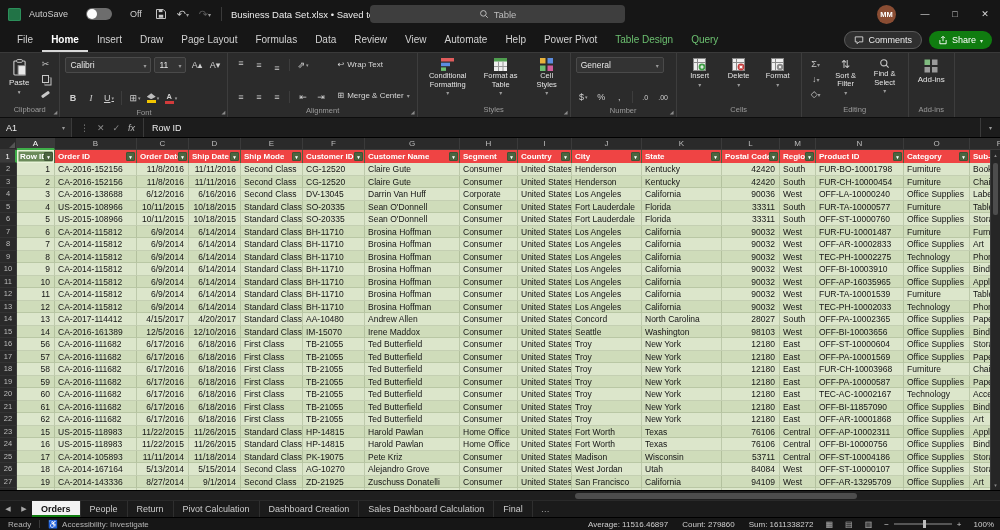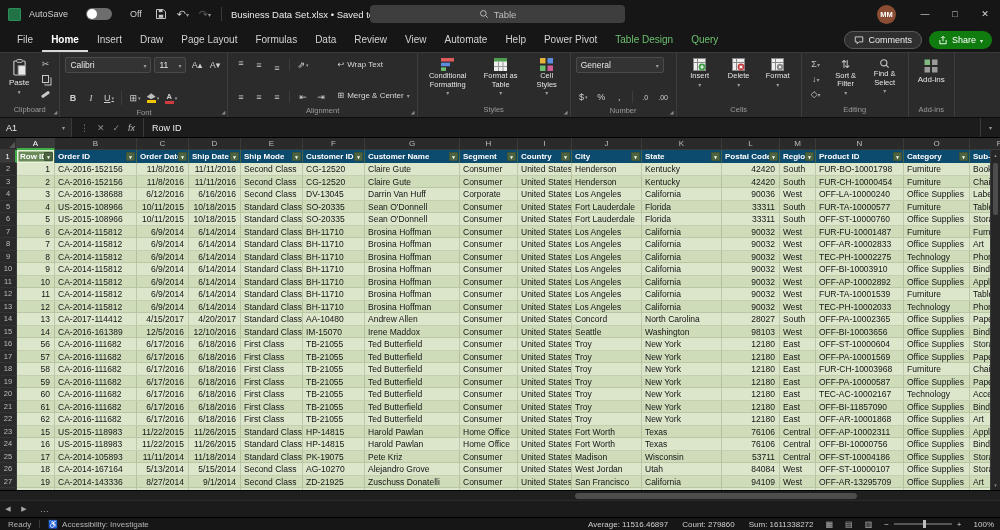--- a/index.html
+++ b/index.html
@@ -76,21 +76,21 @@
   .corner { width:17px; flex:0 0 17px; background:#2a2a2a; border-right:1px solid #3a3a3a; border-bottom:1px solid #3a3a3a; position:relative; }
   .corner:after { content:""; position:absolute; right:1px; bottom:1px; border-left:6px solid transparent; border-bottom:6px solid #555; }
   .colL { height:12px; line-height:12px; text-align:center; font-size:8px; color:#bdbdbd; border-right:1px solid #3a3a3a; border-bottom:1px solid #3a3a3a; background:#2a2a2a; flex:0 0 auto; }
   .colL.sel { background:#3a3a3a; color:#fff; border-bottom:2px solid #3fae49; }
   .gbody { position:absolute; left:0; right:10px; top:12px; bottom:0; overflow:hidden; background:#d6e0c4; }
   .grow { display:flex; height:12.5px; }
   .grow.ghead { height:13px; }
   .gutter { width:17px; flex:0 0 17px; background:#2a2a2a; color:#bdbdbd; font-size:7.5px; text-align:center; line-height:12.5px; border-right:1px solid #3a3a3a; border-bottom:1px solid #333; }
   .ghead .gutter { line-height:13px; }
   .gutter.sel { background:#3a3a3a; color:#fff; border-right:2px solid #3fae49; }
-  .hcell { background:#0c4a6e; color:#fff; font-size:8px; font-weight:bold; display:flex; align-items:center; padding:0 2px 0 3px; position:relative; overflow:hidden; white-space:nowrap; border-right:1px solid #4b6340; flex:0 0 auto; }
+  .hcell { background:#ef4444; color:#fff; font-size:8px; font-weight:bold; display:flex; align-items:center; padding:0 2px 0 3px; position:relative; overflow:hidden; white-space:nowrap; border-right:1px solid #4b6340; flex:0 0 auto; }
   .hcell .htxt { overflow:hidden; }
   .hcell .filter { position:absolute; right:1px; top:2px; width:9px; height:9px; background:#4c6540; border:1px solid #3e5434; border-radius:1px; font-size:5px; color:#fff; display:flex; align-items:center; justify-content:center; }
   .hcell.active-cell { background:#6b8a5a; box-shadow:inset 0 0 0 1.5px #e8f3d8; }
   .cell { font-size:8.5px; color:#141414; line-height:12.5px; padding:0 3px; white-space:nowrap; overflow:hidden; border-right:1px solid rgba(70,90,50,.20); border-bottom:1px solid rgba(70,90,50,.16); flex:0 0 auto; }
   .cell.num { text-align:right; padding-right:4px; }
   .grow.even .cell { background:#dce6cb; }
   .grow.odd .cell { background:#cfdcba; }
   .vscroll { position:absolute; right:0; top:12px; bottom:0; width:10px; background:#262626; border-left:1px solid #3a3a3a; }
   .vscroll .arr { height:10px; display:flex; align-items:center; justify-content:center; font-size:5px; color:#8a8a8a; }
   .vscroll .thumb { position:absolute; left:2px; right:2px; top:13px; height:52px; background:#4d4d4d; border-radius:2px; }
@@ -739,21 +739,21 @@
           <div class="cell num" style="width: 52px;">6/14/2014</div>
           <div class="cell" style="width: 62px;">Standard Class</div>
           <div class="cell" style="width: 62px;">BH-11710</div>
           <div class="cell" style="width: 95px;">Brosina Hoffman</div>
           <div class="cell" style="width: 58px;">Consumer</div>
           <div class="cell" style="width: 54px;">United States</div>
           <div class="cell" style="width: 70px;">Los Angeles</div>
           <div class="cell" style="width: 80px;">California</div>
           <div class="cell num" style="width: 58px;">90032</div>
           <div class="cell" style="width: 36px;">West</div>
-          <div class="cell" style="width: 88px;">OFF-AP-10002892</div>
+          <div class="cell" style="width: 88px;">OFF-AP-16035965</div>
           <div class="cell" style="width: 66px;">Office Supplies</div>
           <div class="cell" style="width: 60px;">Appliances</div>
         </div>
         <div class="grow even">
           <div class="gutter">12</div>
           <div class="cell num" style="width: 38px;">11</div>
           <div class="cell" style="width: 82px;">CA-2014-115812</div>
           <div class="cell num" style="width: 52px;">6/9/2014</div>
           <div class="cell num" style="width: 52px;">6/14/2014</div>
           <div class="cell" style="width: 62px;">Standard Class</div>
@@ -1081,20 +1081,29 @@
     </div>
   </div>
 
   <div class="hscrollrow">
     <div class="hthumb"></div>
   </div>
 
   <div class="sheetbar">
     <div class="snav">◀</div>
     <div class="snav">▶</div>
+    <div style="display:flex" id="sheet-tabs">
+        <div class="stab active">Orders</div>
+        <div class="stab">People</div>
+        <div class="stab">Return</div>
+        <div class="stab">Pivot Calculation</div>
+        <div class="stab">Dashboard Creation</div>
+        <div class="stab">Sales Dashboard Calculation</div>
+        <div class="stab">Final</div>
+      </div>
     <div class="smore">…</div>
   </div>
 
   <div class="statusbar">
     <span>Ready</span>
     <div class="st-sep"></div>
     <span style="margin-right:4px">♿</span>
     <span>Accessibility: Investigate</span>
     <div class="st-right">
       <span id="status-stats" style="display:flex;gap:14px">

